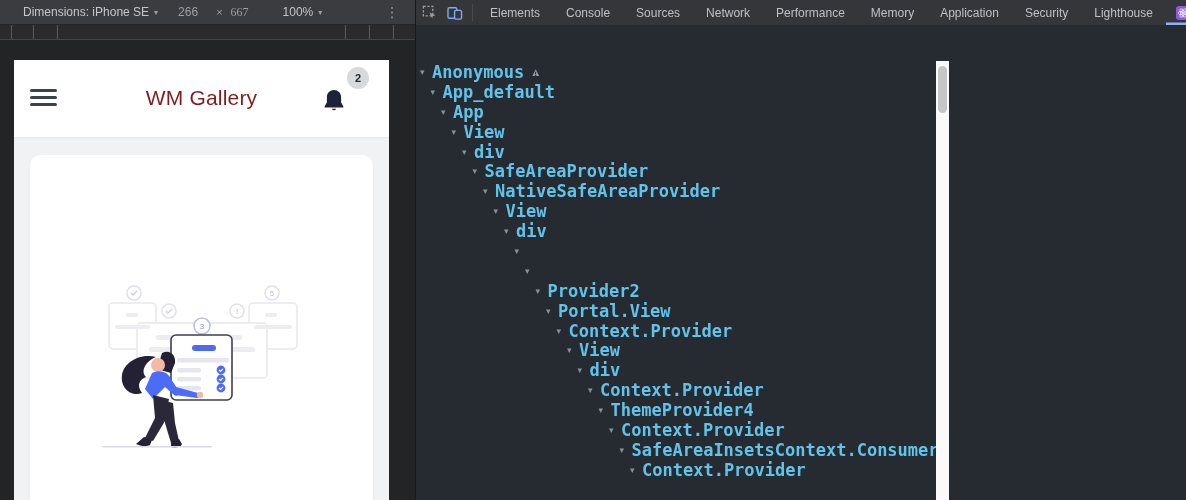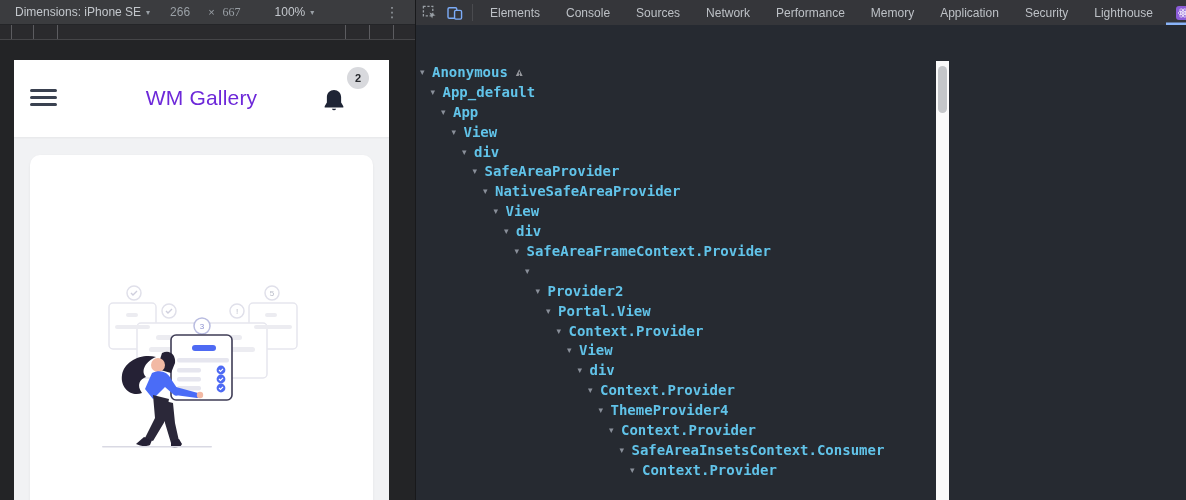--- a/index.html
+++ b/index.html
@@ -2,38 +2,38 @@
 <html><head>
 <meta charset="utf-8">
 <style>
   html,body{margin:0;padding:0;background:#111;font-family:"Liberation Sans",sans-serif;}
   .stage{position:relative;width:1186px;height:500px;overflow:hidden;background:#232426;}
 
   
   .emu{position:absolute;left:0;top:0;width:415px;height:500px;background:#232426;}
   .dim-toolbar{position:absolute;left:0;top:0;width:415px;height:25px;background:#3b3c3f;
     display:flex;align-items:center;font-size:12px;color:#c3c7cc;border-bottom:1px solid #242528;box-sizing:border-box;}
-  .dim-label{margin-left:15px;text-align:right;}
+  .dim-label{margin-left:23px;text-align:right;}
   .dd-caret{font-size:8px;color:#9aa0a6;margin-left:5px;}
   .dim-w{margin-left:20px;color:#9aa0a6;}
   .dim-x{margin-left:18px;color:#9aa0a6;font-size:11px;}
   .dim-h{margin-left:8px;color:#9aa0a6;font-family:Liberation Serif, serif;}
   .dim-zoom{margin-left:34px;}
   .dots{margin-left:auto;margin-right:16px;color:#9aa0a6;font-size:14px;letter-spacing:0;}
   .ruler{position:absolute;left:0;top:25px;width:415px;height:15px;background:#2a2a2d;border-bottom:1px solid #454548;box-sizing:border-box;}
   .tick{position:absolute;top:0;width:1px;height:14px;background:#5c5c60;}
   .t1{left:11px}.t2{left:33px}.t3{left:57px}.t4{left:345px}.t5{left:369px}.t6{left:393px}
 
   
   .screen{position:absolute;left:14px;top:60px;width:375px;height:440px;background:#f1f2f4;overflow:hidden;}
   .app-header{position:absolute;left:0;top:0;width:375px;height:77px;background:#ffffff;box-shadow:0 1px 2px rgba(0,0,0,.05);}
   .hamburger{position:absolute;left:16px;top:29px;width:27px;height:19px;cursor:pointer;}
   .hamburger i{position:absolute;left:0;width:27px;height:2.5px;background:#3a4150;border-radius:2px;display:block;}
   .hamburger i:nth-child(1){top:0}.hamburger i:nth-child(2){top:7px}.hamburger i:nth-child(3){top:14px}
-  .app-title{position:absolute;left:0;top:26px;width:375px;text-align:center;font-size:21px;font-weight:500;color:#6d28d9;letter-spacing:.2px;}
+  .app-title{position:absolute;left:0;top:26px;width:375px;text-align:center;font-size:21px;font-weight:500;color:#7f1d1d;letter-spacing:.2px;}
   .bell{position:absolute;left:306px;top:26px;width:28px;height:30px;}
   .badge{position:absolute;left:333px;top:7px;width:22px;height:22px;border-radius:50%;background:#d8d9dd;
     color:#26282c;font-size:11px;font-weight:bold;display:flex;align-items:center;justify-content:center;}
   .card{position:absolute;left:16px;top:95px;width:343px;height:380px;background:#fff;border-radius:10px;box-shadow:0 1px 3px rgba(0,0,0,.06);}
   .illus{position:absolute;left:64px;top:128px;width:216px;height:172px;}
 
   
   .devtools{position:absolute;left:415px;top:0;width:771px;height:500px;background:#262a31;border-left:1px solid #18191b;box-sizing:border-box;}
   .tabbar{position:absolute;left:0;top:0;width:771px;height:25px;background:#35363a;display:flex;align-items:stretch;
     font-size:12px;color:#bdc1c6;}
@@ -51,21 +51,21 @@
   .sr-divider{width:1px;height:18px;background:#3d434d;margin:0 8px 0 6px;}
   .sr-mag{width:18px;display:flex;align-items:center;justify-content:center;margin-right:6px;}
   .sr-input{flex:0 0 360px;background:transparent;border:none;outline:none;font-size:13px;color:#d7dae0;font-family:"Liberation Sans",sans-serif;}
   .sr-input::placeholder{color:#78808d;}
   .gear-box{position:absolute;left:493px;top:2px;width:33px;height:23px;border:4px solid #ee3b22;display:flex;align-items:center;justify-content:center;}
   .gear{color:#c8ccd2;font-size:15px;line-height:1;cursor:pointer;}
 
   .treepane{position:absolute;left:0;top:61px;width:520px;height:439px;background:#262a31;overflow:hidden;padding-top:1px;box-sizing:border-box;}
   .tree-row{display:flex;align-items:center;height:19.9px;white-space:pre;cursor:pointer;}
   .caret{width:12px;flex:none;font-size:9px;color:#8a909a;font-family:"DejaVu Sans",sans-serif;}
-  .node-name{font-family:"DejaVu Sans Mono",monospace;font-size:14px;font-weight:bold;color:#61c3e9;}
+  .node-name{font-family:"DejaVu Sans Mono",monospace;font-size:17px;font-weight:bold;color:#61c3e9;}
   .warn{position:relative;margin-left:8px;color:#97999e;font-size:9px;font-family:"DejaVu Sans",sans-serif;}
   .warn::after{content:"!";position:absolute;left:50%;top:58%;transform:translate(-50%,-50%);font-size:6px;color:#262a31;font-weight:bold;}
 
   .vscroll{position:absolute;left:520px;top:61px;width:13px;height:439px;background:#fafafa;}
   .vthumb{position:absolute;left:2px;top:5px;width:9px;height:47px;border-radius:5px;background:#c4c6c9;}
   .propspane{position:absolute;left:533px;top:61px;width:238px;height:439px;background:#262a31;}
 </style>
 </head>
 <body>
 
@@ -225,21 +225,21 @@
     <div class="treepane">
         <div class="tree-row" style="padding-left: 4px;"><span class="caret">▾</span><span class="node-name">Anonymous</span><span class="warn">▲</span></div>
         <div class="tree-row" style="padding-left: 14.5px;"><span class="caret">▾</span><span class="node-name">App_default</span></div>
         <div class="tree-row" style="padding-left: 25px;"><span class="caret">▾</span><span class="node-name">App</span></div>
         <div class="tree-row" style="padding-left: 35.5px;"><span class="caret">▾</span><span class="node-name">View</span></div>
         <div class="tree-row" style="padding-left: 46px;"><span class="caret">▾</span><span class="node-name">div</span></div>
         <div class="tree-row" style="padding-left: 56.5px;"><span class="caret">▾</span><span class="node-name">SafeAreaProvider</span></div>
         <div class="tree-row" style="padding-left: 67px;"><span class="caret">▾</span><span class="node-name">NativeSafeAreaProvider</span></div>
         <div class="tree-row" style="padding-left: 77.5px;"><span class="caret">▾</span><span class="node-name">View</span></div>
         <div class="tree-row" style="padding-left: 88px;"><span class="caret">▾</span><span class="node-name">div</span></div>
-        <div class="tree-row" style="padding-left: 98.5px;"><span class="caret">▾</span><span class="node-name">SafeAreaFrameContext.Provider</span></div>
+        <div class="tree-row" style="padding-left: 98.5px;"><span class="caret">▾</span></div>
         <div class="tree-row" style="padding-left: 109px;"><span class="caret">▾</span></div>
         <div class="tree-row" style="padding-left: 119.5px;"><span class="caret">▾</span><span class="node-name">Provider2</span></div>
         <div class="tree-row" style="padding-left: 130px;"><span class="caret">▾</span><span class="node-name">Portal.View</span></div>
         <div class="tree-row" style="padding-left: 140.5px;"><span class="caret">▾</span><span class="node-name">Context.Provider</span></div>
         <div class="tree-row" style="padding-left: 151px;"><span class="caret">▾</span><span class="node-name">View</span></div>
         <div class="tree-row" style="padding-left: 161.5px;"><span class="caret">▾</span><span class="node-name">div</span></div>
         <div class="tree-row" style="padding-left: 172px;"><span class="caret">▾</span><span class="node-name">Context.Provider</span></div>
         <div class="tree-row" style="padding-left: 182.5px;"><span class="caret">▾</span><span class="node-name">ThemeProvider4</span></div>
         <div class="tree-row" style="padding-left: 193px;"><span class="caret">▾</span><span class="node-name">Context.Provider</span></div>
         <div class="tree-row" style="padding-left: 203.5px;"><span class="caret">▾</span><span class="node-name">SafeAreaInsetsContext.Consumer</span></div>

